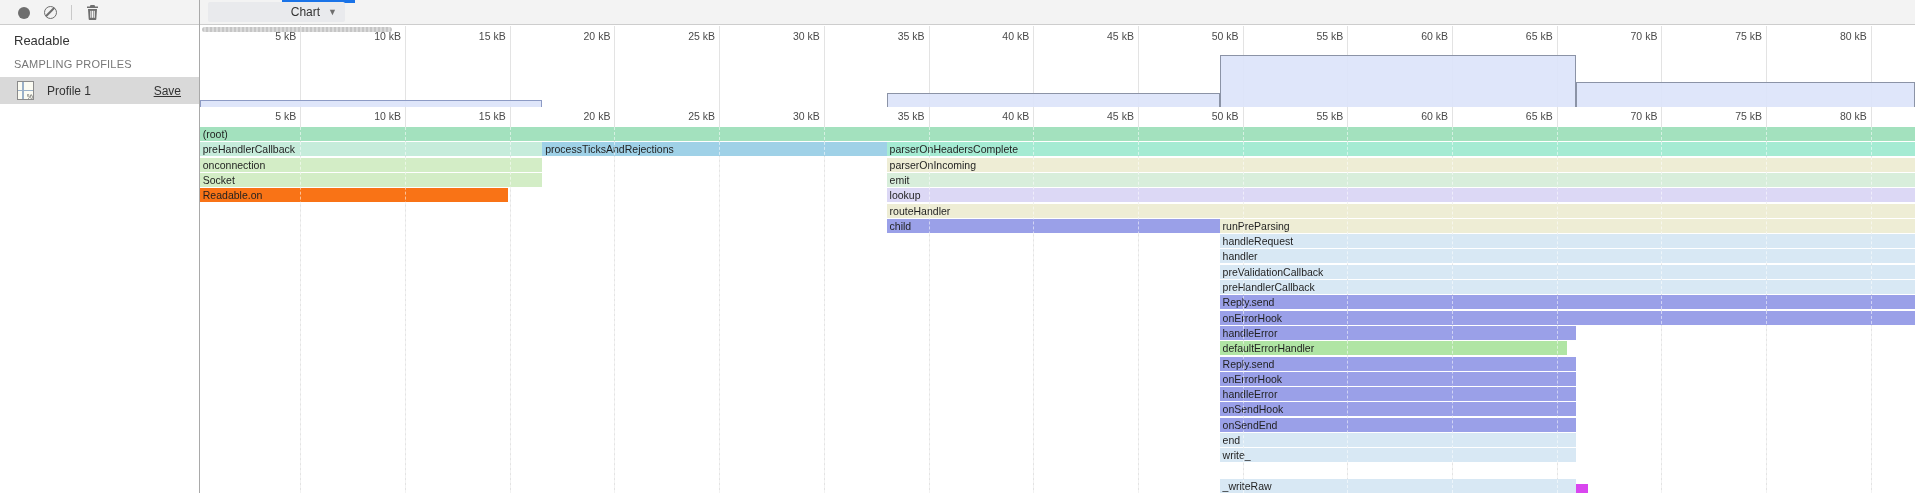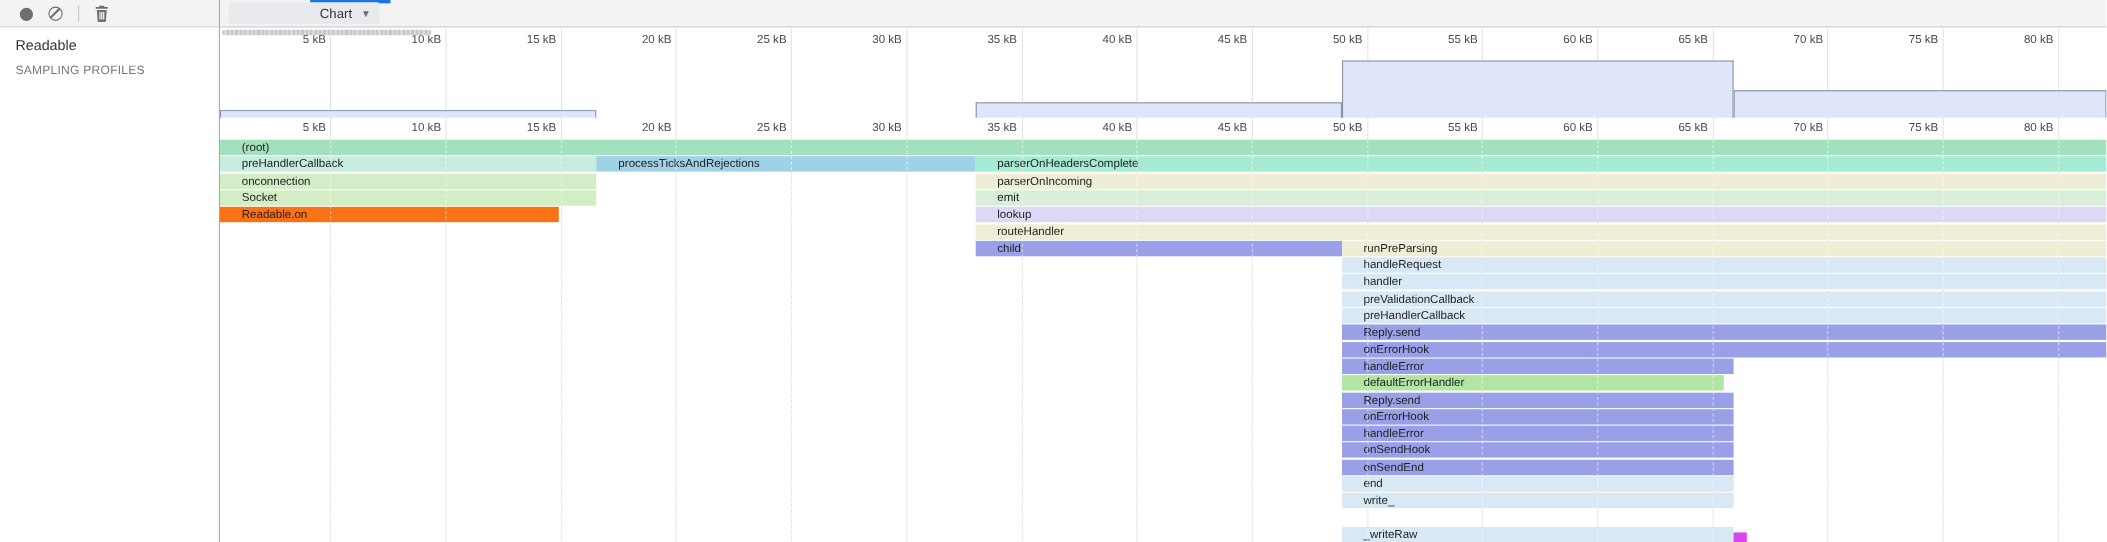--- a/index.html
+++ b/index.html
@@ -37,21 +37,21 @@
   
   .gridline{position:absolute;width:1px;background:#e3e3e3;top:26px;height:467px;z-index:1;}
   .grid-dash{position:absolute;width:0;border-left:1px dashed rgba(255,255,255,.55);top:127px;height:366px;z-index:4;}
   .ruler-label{position:absolute;width:66px;text-align:right;font-size:10.5px;color:#4a4a4a;z-index:2;}
   .scroll-thumb{position:absolute;top:27px;height:5px;border-radius:3px;z-index:2;
       background:repeating-linear-gradient(90deg,#c6c6c6 0 2px,#dadada 2px 4px);}
   .ov-seg{position:absolute;box-sizing:border-box;z-index:2;
           background:rgba(219,227,249,.9);border:1px solid #8b93a6;border-bottom:none;}
   .ov-first{border-color:#8d9bc5;}
   .flame-seg{position:absolute;height:14px;box-sizing:border-box;z-index:3;overflow:hidden;
-             white-space:nowrap;font-size:10.5px;line-height:14px;color:#1f1f1f;padding-left:20px;cursor:pointer;}
+             white-space:nowrap;font-size:10.5px;line-height:14px;color:#1f1f1f;padding-left:3px;cursor:pointer;}
 </style>
 </head>
 <body>
 
 <div class="toolbar">
   <div class="tb-left">
     <div class="rec-dot" title=""></div>
     <div class="block-ic"></div>
     <div class="tb-sep"></div>
     <div class="trash-ic">
@@ -66,20 +66,27 @@
   <div class="tab-accent" style="left:282px;width:73px;"></div>
   <div class="dd" style="left:208px;width:137px;justify-content:flex-end;">
     <span>Chart</span>
     <span class="dd-arrow">▼</span>
   </div>
 </div>
 
 <div class="sidebar">
   <div class="profiles-title">Readable</div>
   <div class="section-title">SAMPLING PROFILES</div>
+  <div class="profile-row">
+    <div class="profile-ic">
+        <span>%</span>
+      </div>
+    <div class="profile-name">Profile 1</div>
+    <div class="save-link">Save</div>
+  </div>
 </div>
 <div class="side-border"></div>
 
 <div id="chart">
     <div class="gridline" style="left: 300.3px;"></div>
     <div class="grid-dash" style="left: 300.3px;"></div>
     <div class="ruler-label" style="left: 230.3px; top: 30px;">5 kB</div>
     <div class="ruler-label" style="left: 230.3px; top: 110px;">5 kB</div>
     <div class="gridline" style="left: 405px;"></div>
     <div class="grid-dash" style="left: 405px;"></div>

